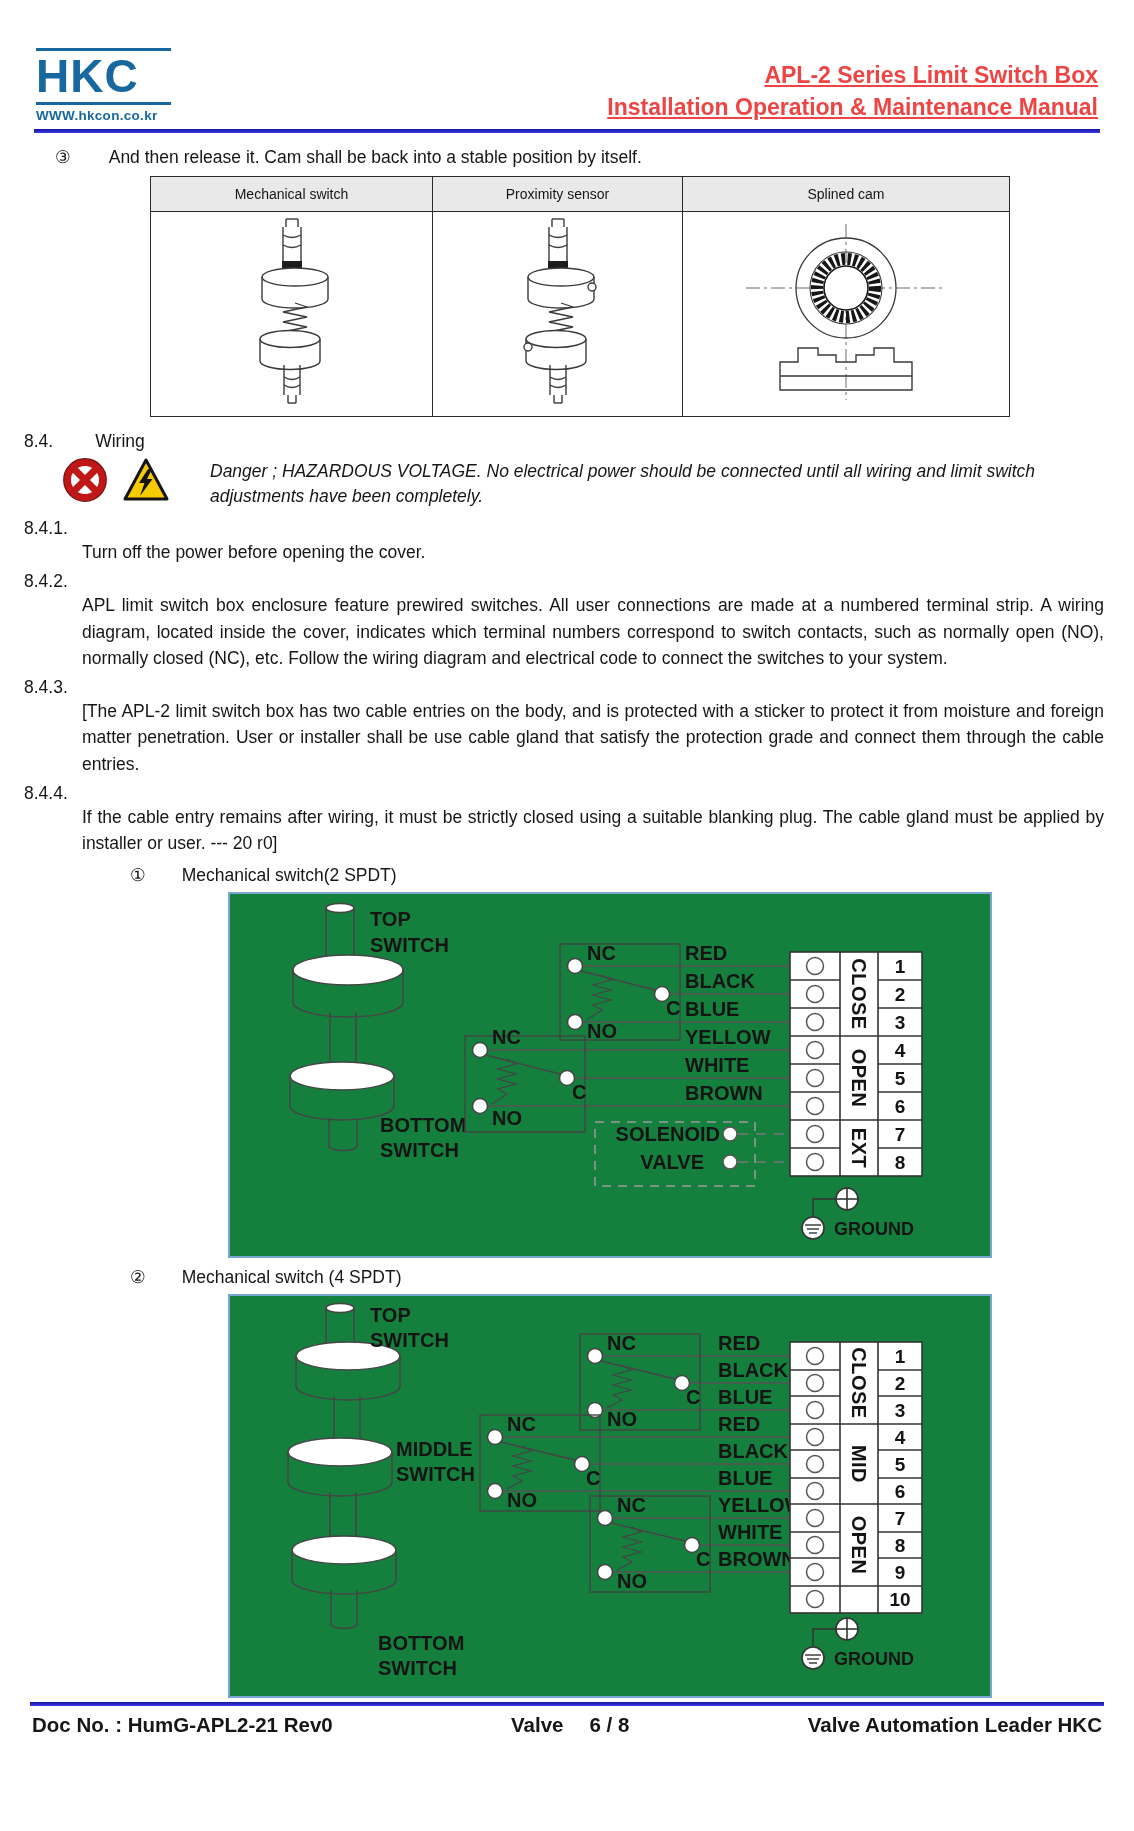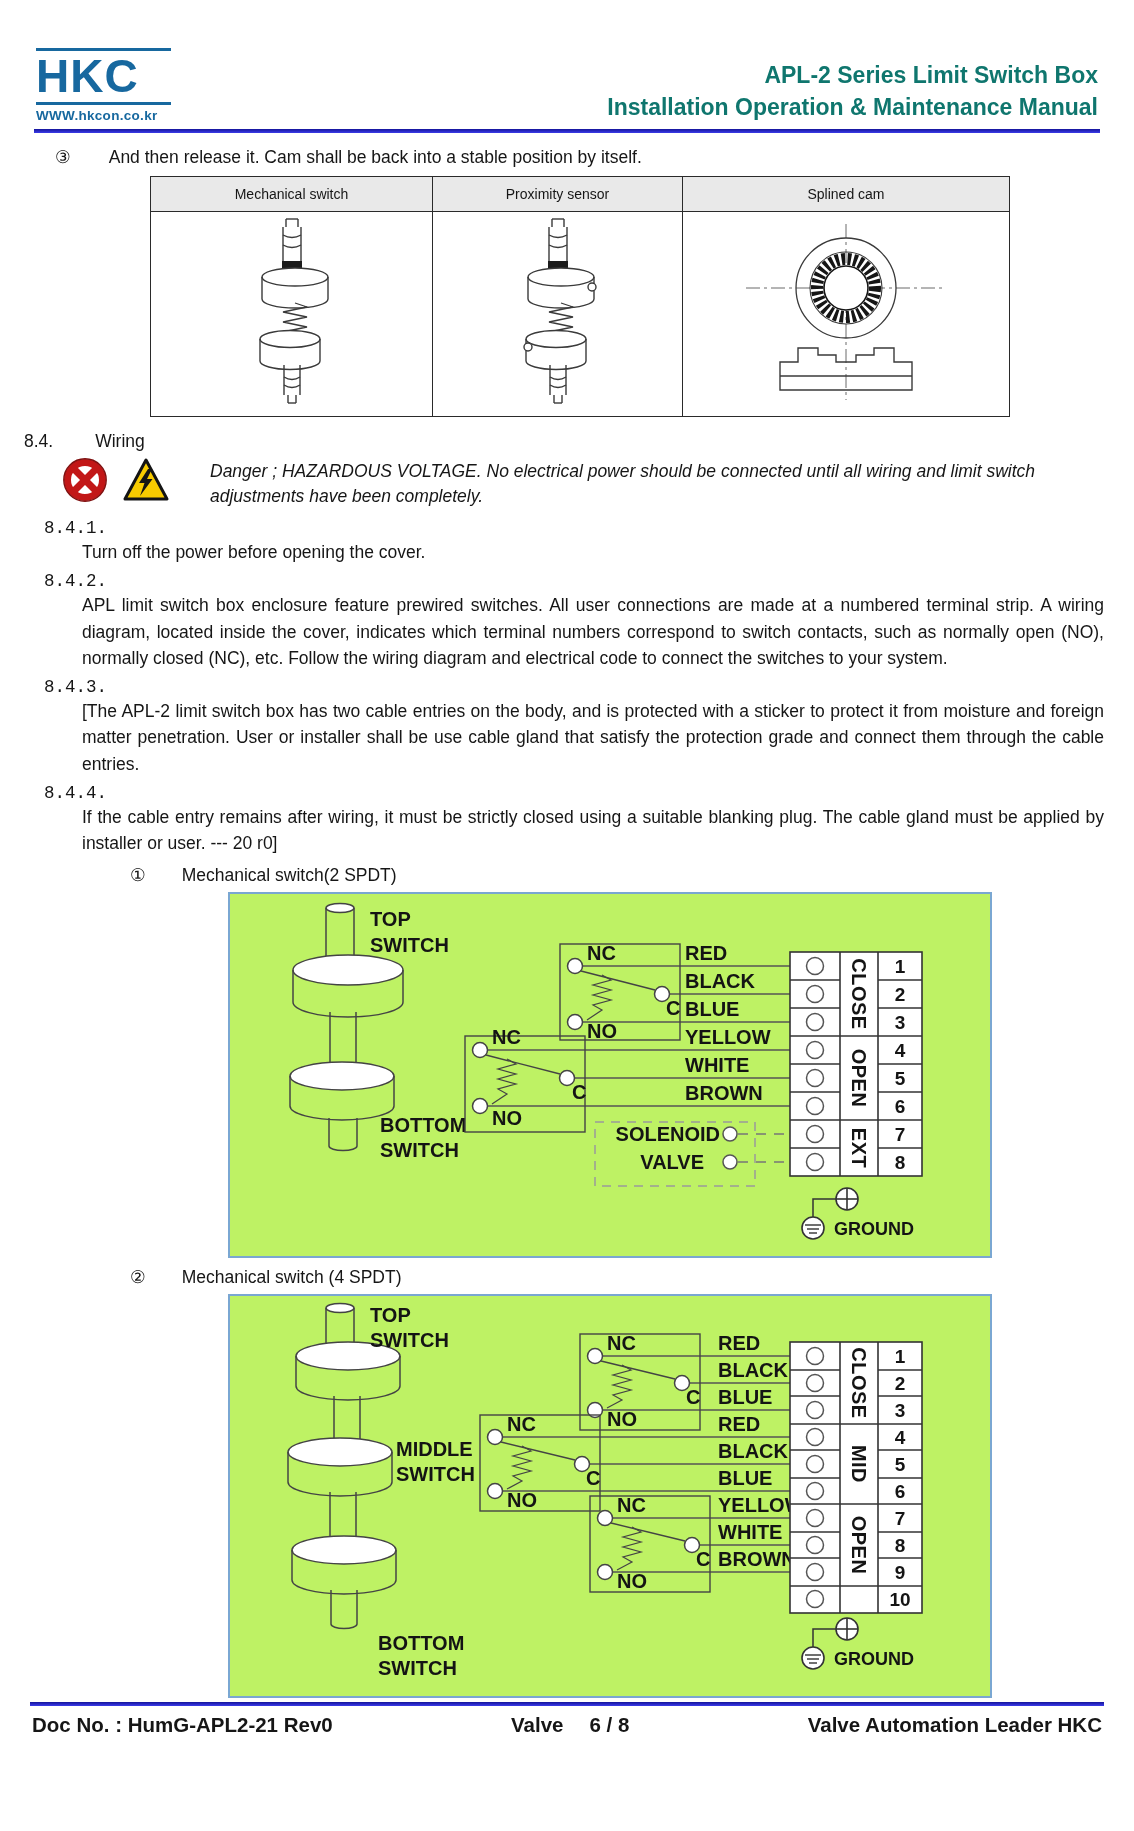--- a/index.html
+++ b/index.html
@@ -6,21 +6,21 @@
   body { background:#9a9a9a; font-family:"Liberation Sans", sans-serif; color:#161616; }
   .page { width:1134px; height:1831px; background:#ffffff; position:relative; overflow:hidden; margin:0 auto; }
 
   
   .header { padding:46px 36px 0 36px; display:flex; justify-content:space-between; align-items:flex-start; }
   .logo { width:135px; }
   .logo-rule { height:3px; background:#17689f; margin:2px 0; }
   .logo-text { font-size:46px; font-weight:bold; color:#17689f; line-height:1.02; letter-spacing:1px; }
   .logo-url { font-size:13.5px; font-weight:bold; color:#17689f; margin-top:3px; letter-spacing:0.3px; }
   .titles { text-align:right; margin-top:14px; }
-  .title-line { font-size:23px; font-weight:bold; line-height:1.38; color:#0f766e; }
+  .title-line { font-size:23px; font-weight:bold; line-height:1.38; color:#ef4444;text-decoration:underline; }
   .hrule { height:4px; background:linear-gradient(#14149a,#3c3cea); margin:6px 34px 0 34px; }
 
   
   .step3 { display:flex; margin:14px 0 8px 0; font-size:17.5px; }
   .step3-num { margin-left:55px; }
   .step3-text { margin-left:38px; }
 
   
   table.cmp { border-collapse:collapse; margin-left:150px; }
   table.cmp th { border:1.8px solid #2a2a2a; background:#e9e9e9; font-weight:normal; font-size:14px; height:35px; }
@@ -31,28 +31,28 @@
   .sec-title { display:flex; margin-top:14px; font-size:17.5px; }
   .sec-num { margin-left:24px; }
   .sec-text { margin-left:42px; }
 
   .danger-row { display:flex; align-items:flex-start; margin-top:5px; padding-left:62px; }
   .danger-text { font-style:italic; font-size:17.5px; line-height:1.42; width:900px; margin-left:40px; margin-top:2px; }
   .icon-gap { margin-left:14px; }
 
   .items { margin-top:6px; }
   .item { display:flex; margin:3px 0; font-size:17.5px; line-height:1.5; }
-  .item-num { width:82px; padding-left:44px; flex:none;font-family:Liberation Mono, monospace; }
+  .item-num { width:82px; padding-left:24px; flex:none; }
   .item-text { flex:1; text-align:justify; margin-right:30px;margin-top:24px; }
 
   .fig-caption { display:flex; margin:9px 0 6px 0; font-size:17.5px; }
   .cap-num { margin-left:130px; }
   .cap-text { margin-left:36px;text-align:right; }
 
-  .diagram { margin-left:228px; width:764px; border:2px solid #7aa7d2; background:#bef264; line-height:0; }
+  .diagram { margin-left:228px; width:764px; border:2px solid #7aa7d2; background:#15803d; line-height:0; }
 
   .caution-row { display:flex; align-items:flex-start; margin-top:8px; }
   .caution-icon { margin-left:88px; margin-top:6px; }
   .caution-text { margin-left:16px; font-size:17.5px; line-height:1.45; }
 
   .footer-rule { height:4px; background:linear-gradient(#14149a,#3c3cea); margin:4px 30px 0 30px; }
   .footer-row { display:flex; justify-content:space-between; align-items:baseline; padding:7px 32px 0 32px; font-weight:bold; font-size:20.5px; }
   .footer-page { display:flex; gap:26px; }
 
   svg text { font-family:"Liberation Sans", sans-serif; fill:#141414; }

